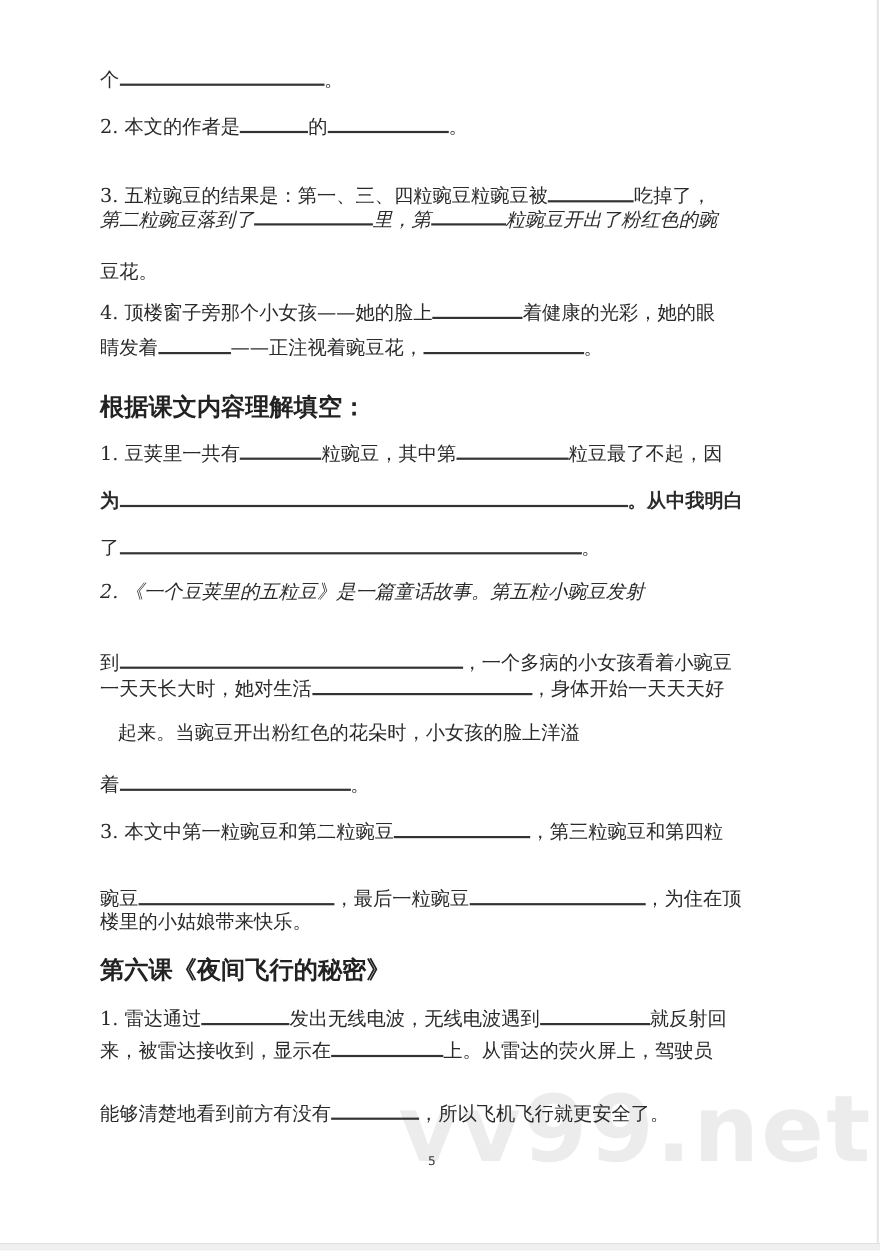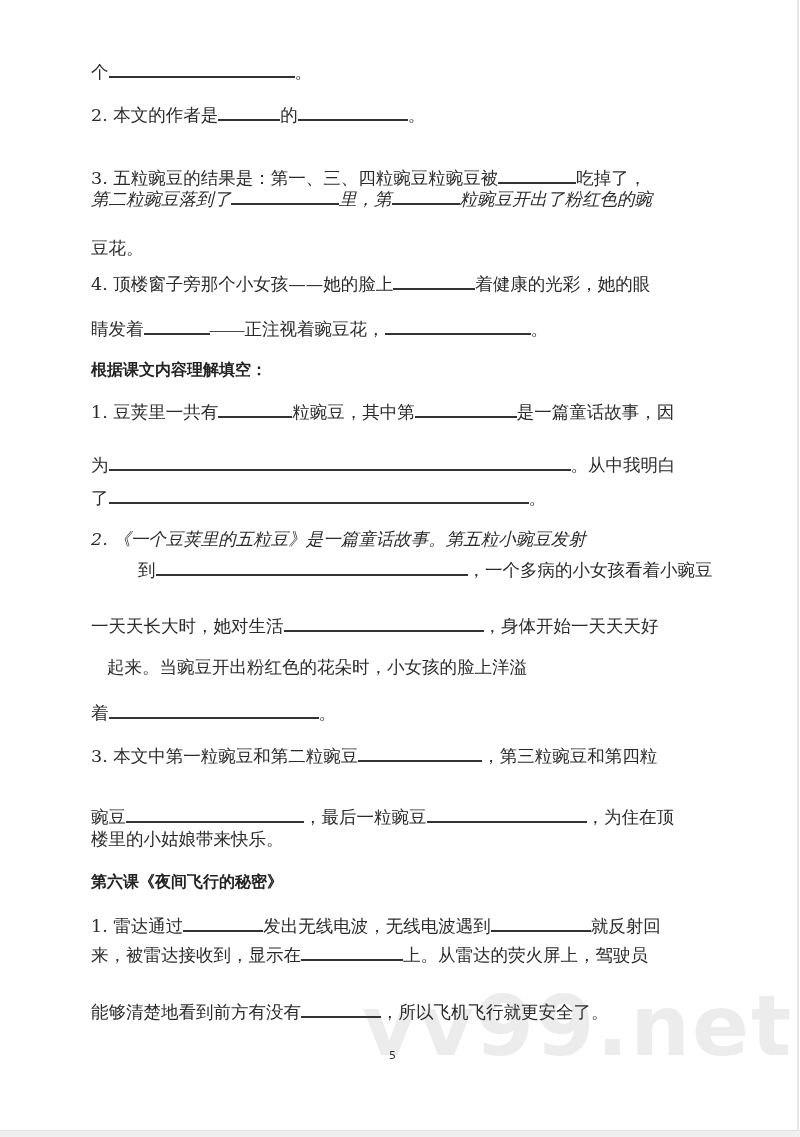--- a/index.html
+++ b/index.html
@@ -8,48 +8,48 @@
     font-family: "DejaVu Serif", "Liberation Serif", serif; color: #2a2a2a;
   }
   .page-border-right { position: absolute; left: 797px; top: 0; width: 2px; height: 1130px; background: #e6e6e6; }
   .page-border-bottom { position: absolute; left: 0; top: 1130px; width: 800px; height: 7px; background: #f0f0f0; border-top: 1px solid #e2e2e2; }
   .watermark {
     position: absolute; left: 362px; top: 984px; font-family: "DejaVu Sans", "Liberation Sans", sans-serif;
     font-weight: bold; font-size: 84px; letter-spacing: 2px; color: #ececec; z-index: 0; line-height: 1;
   }
   .content { position: absolute; left: 91px; top: 0; width: 620px; z-index: 1; }
   .line { position: absolute; left: 0; white-space: nowrap; font-size: 17.5px; line-height: 24px; height: 24px; }
-  .heading { font-family: Liberation Serif, serif; font-weight: bold; font-size: 16px; color: #222; }
+  .heading { font-family: Liberation Serif, serif; font-weight: bold; font-size: 22px; color: #222; }
   .blank {
     display: inline-block; border-bottom: 2px solid #333; height: 18px; vertical-align: baseline;
   }
   .page-number { position: absolute; left: 389px; top: 1049px; font-size: 11px; font-family: "DejaVu Sans", sans-serif; color: #333; z-index: 1; }
 </style>
 </head>
 <body>
 
 <div class="page-border-right"></div>
 <div class="page-border-bottom"></div>
 
 <div class="watermark">vv99.net</div>
 
 <div class="content" id="content">
     <div class="line" style="top: 58px;"><span>个</span><span class="blank" style="width: 186px;"></span><span>。</span></div>
     <div class="line" style="top: 101px;"><span>2. 本文的作者是</span><span class="blank" style="width: 62px;"></span><span>的</span><span class="blank" style="width: 110px;"></span><span>。</span></div>
     <div class="line" style="top: 143px; margin-top: 21px;"><span>3. 五粒豌豆的结果是：第一、三、四粒豌豆粒豌豆被</span><span class="blank" style="width: 78px;"></span><span>吃掉了，</span></div>
     <div class="line" style="top: 185px; font-style: italic;"><span>第二粒豌豆落到了</span><span class="blank" style="width: 108px;"></span><span>里，第</span><span class="blank" style="width: 68px;"></span><span>粒豌豆开出了粉红色的豌</span></div>
     <div class="line" style="top: 236px;"><span>豆花。</span></div>
     <div class="line" style="top: 270px;"><span>4. 顶楼窗子旁那个小女孩——她的脸上</span><span class="blank" style="width: 82px;"></span><span>着健康的光彩，她的眼</span></div>
-    <div class="line" style="top: 315px; font-family: Liberation Serif, serif;"><span>睛发着</span><span class="blank" style="width: 66px;"></span><span>——正注视着豌豆花，</span><span class="blank" style="width: 146px;"></span><span>。</span></div>
+    <div class="line" style="top: 302px;"><span>睛发着</span><span class="blank" style="width: 66px;"></span><span>——正注视着豌豆花，</span><span class="blank" style="width: 146px;"></span><span>。</span></div>
     <div class="line heading" style="top: 358px;"><span>根据课文内容理解填空：</span></div>
-    <div class="line" style="top: 398px;"><span>1. 豆荚里一共有</span><span class="blank" style="width: 74px;"></span><span>粒豌豆，其中第</span><span class="blank" style="width: 102px;"></span><span>是一篇童话故事，因</span></div>
-    <div class="line" style="top: 451px;"><span>为</span><span class="blank" style="width: 462px;"></span><span>。从中我明白</span></div>
+    <div class="line" style="top: 398px;"><span>1. 豆荚里一共有</span><span class="blank" style="width: 74px;"></span><span>粒豌豆，其中第</span><span class="blank" style="width: 102px;"></span><span>粒豆最了不起，因</span></div>
+    <div class="line" style="top: 441px; font-weight: bold;"><span>为</span><span class="blank" style="width: 462px;"></span><span>。从中我明白</span></div>
     <div class="line" style="top: 484px;"><span>了</span><span class="blank" style="width: 420px;"></span><span>。</span></div>
     <div class="line" style="top: 527px; font-style: italic;"><span>2. 《一个豆荚里的五粒豆》是一篇童话故事。第五粒小豌豆发射</span></div>
-    <div class="line" style="top: 556px; margin-left: 47px;"><span>到</span><span class="blank" style="width: 312px;"></span><span>，一个多病的小女孩看着小豌豆</span></div>
+    <div class="line" style="top: 588px;"><span>到</span><span class="blank" style="width: 312px;"></span><span>，一个多病的小女孩看着小豌豆</span></div>
     <div class="line" style="top: 612px;"><span>一天天长大时，她对生活</span><span class="blank" style="width: 200px;"></span><span>，身体开始一天天天好</span></div>
     <div class="line" style="top: 655px; margin-left: 16px;"><span>起来。当豌豆开出粉红色的花朵时，小女孩的脸上洋溢</span></div>
     <div class="line" style="top: 699px;"><span>着</span><span class="blank" style="width: 210px;"></span><span>。</span></div>
     <div class="line" style="top: 742px;"><span>3. 本文中第一粒豌豆和第二粒豌豆</span><span class="blank" style="width: 124px;"></span><span>，第三粒豌豆和第四粒</span></div>
     <div class="line" style="top: 803px;"><span>豌豆</span><span class="blank" style="width: 178px;"></span><span>，最后一粒豌豆</span><span class="blank" style="width: 160px;"></span><span>，为住在顶</span></div>
     <div class="line" style="top: 827px;"><span>楼里的小姑娘带来快乐。</span></div>
     <div class="line heading" style="top: 870px;"><span>第六课《夜间飞行的秘密》</span></div>
     <div class="line" style="top: 912px;"><span>1. 雷达通过</span><span class="blank" style="width: 80px;"></span><span>发出无线电波，无线电波遇到</span><span class="blank" style="width: 100px;"></span><span>就反射回</span></div>
     <div class="line" style="top: 941px;"><span>来，被雷达接收到，显示在</span><span class="blank" style="width: 102px;"></span><span>上。从雷达的荧火屏上，驾驶员</span></div>
     <div class="line" style="top: 998px;"><span>能够清楚地看到前方有没有</span><span class="blank" style="width: 80px;"></span><span>，所以飞机飞行就更安全了。</span></div>

